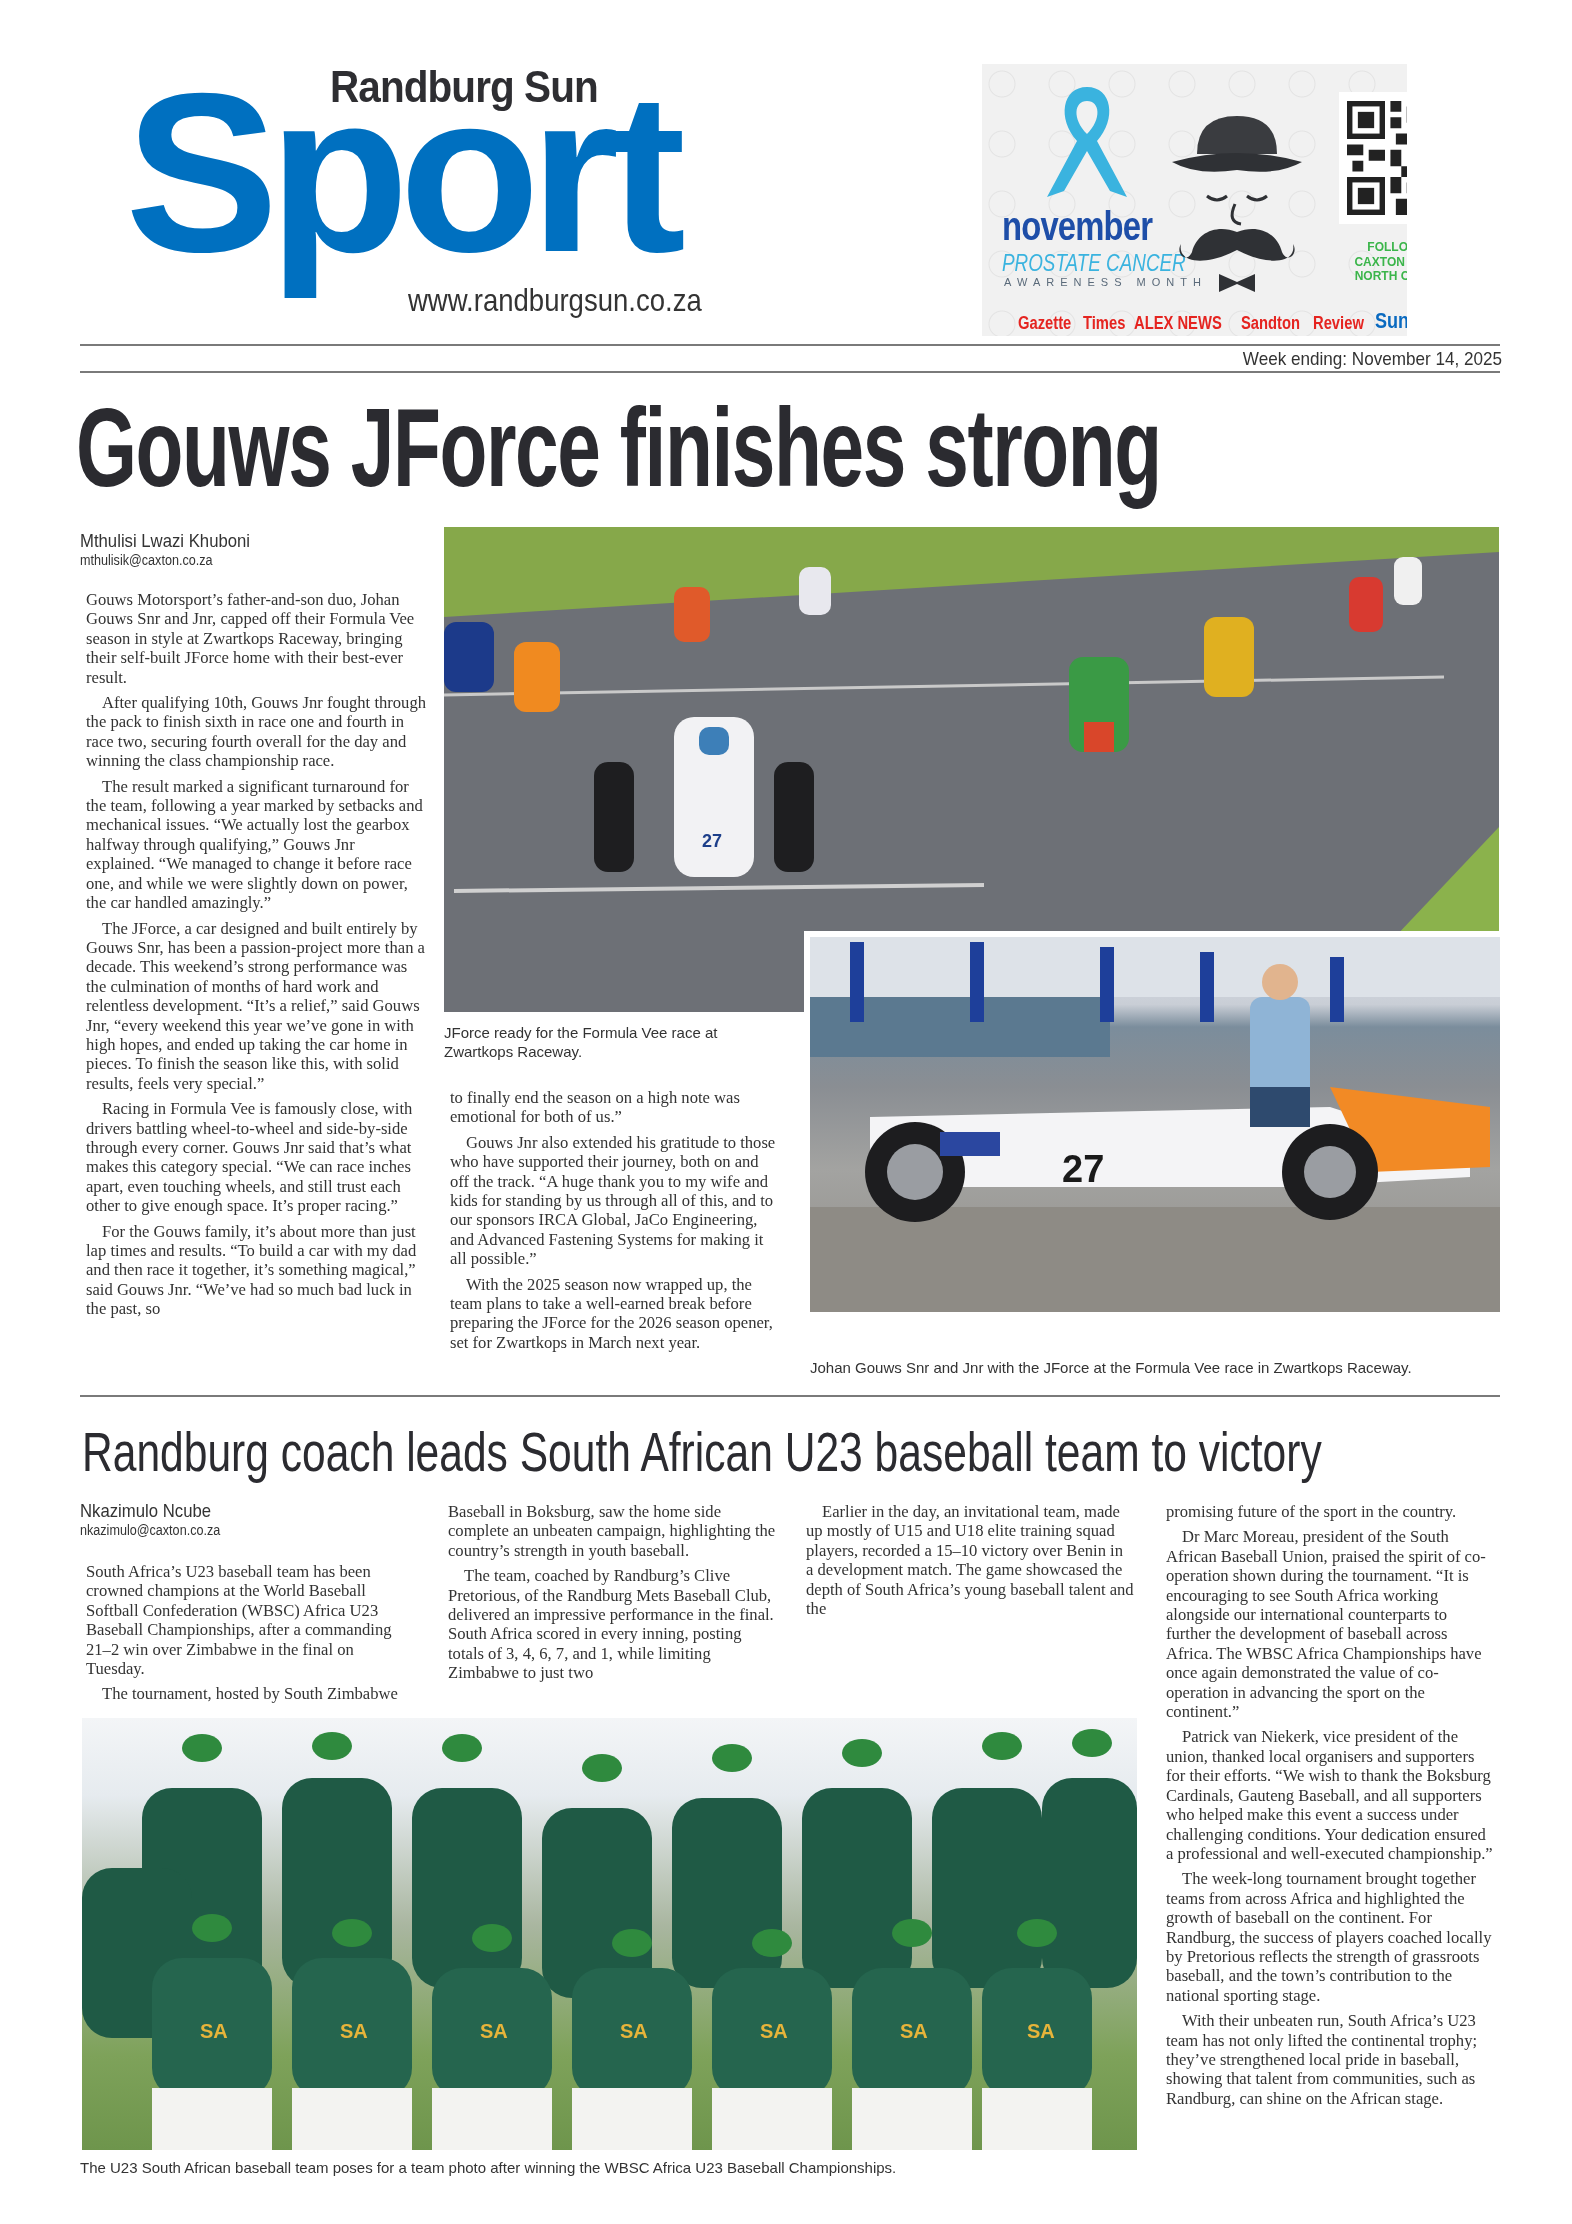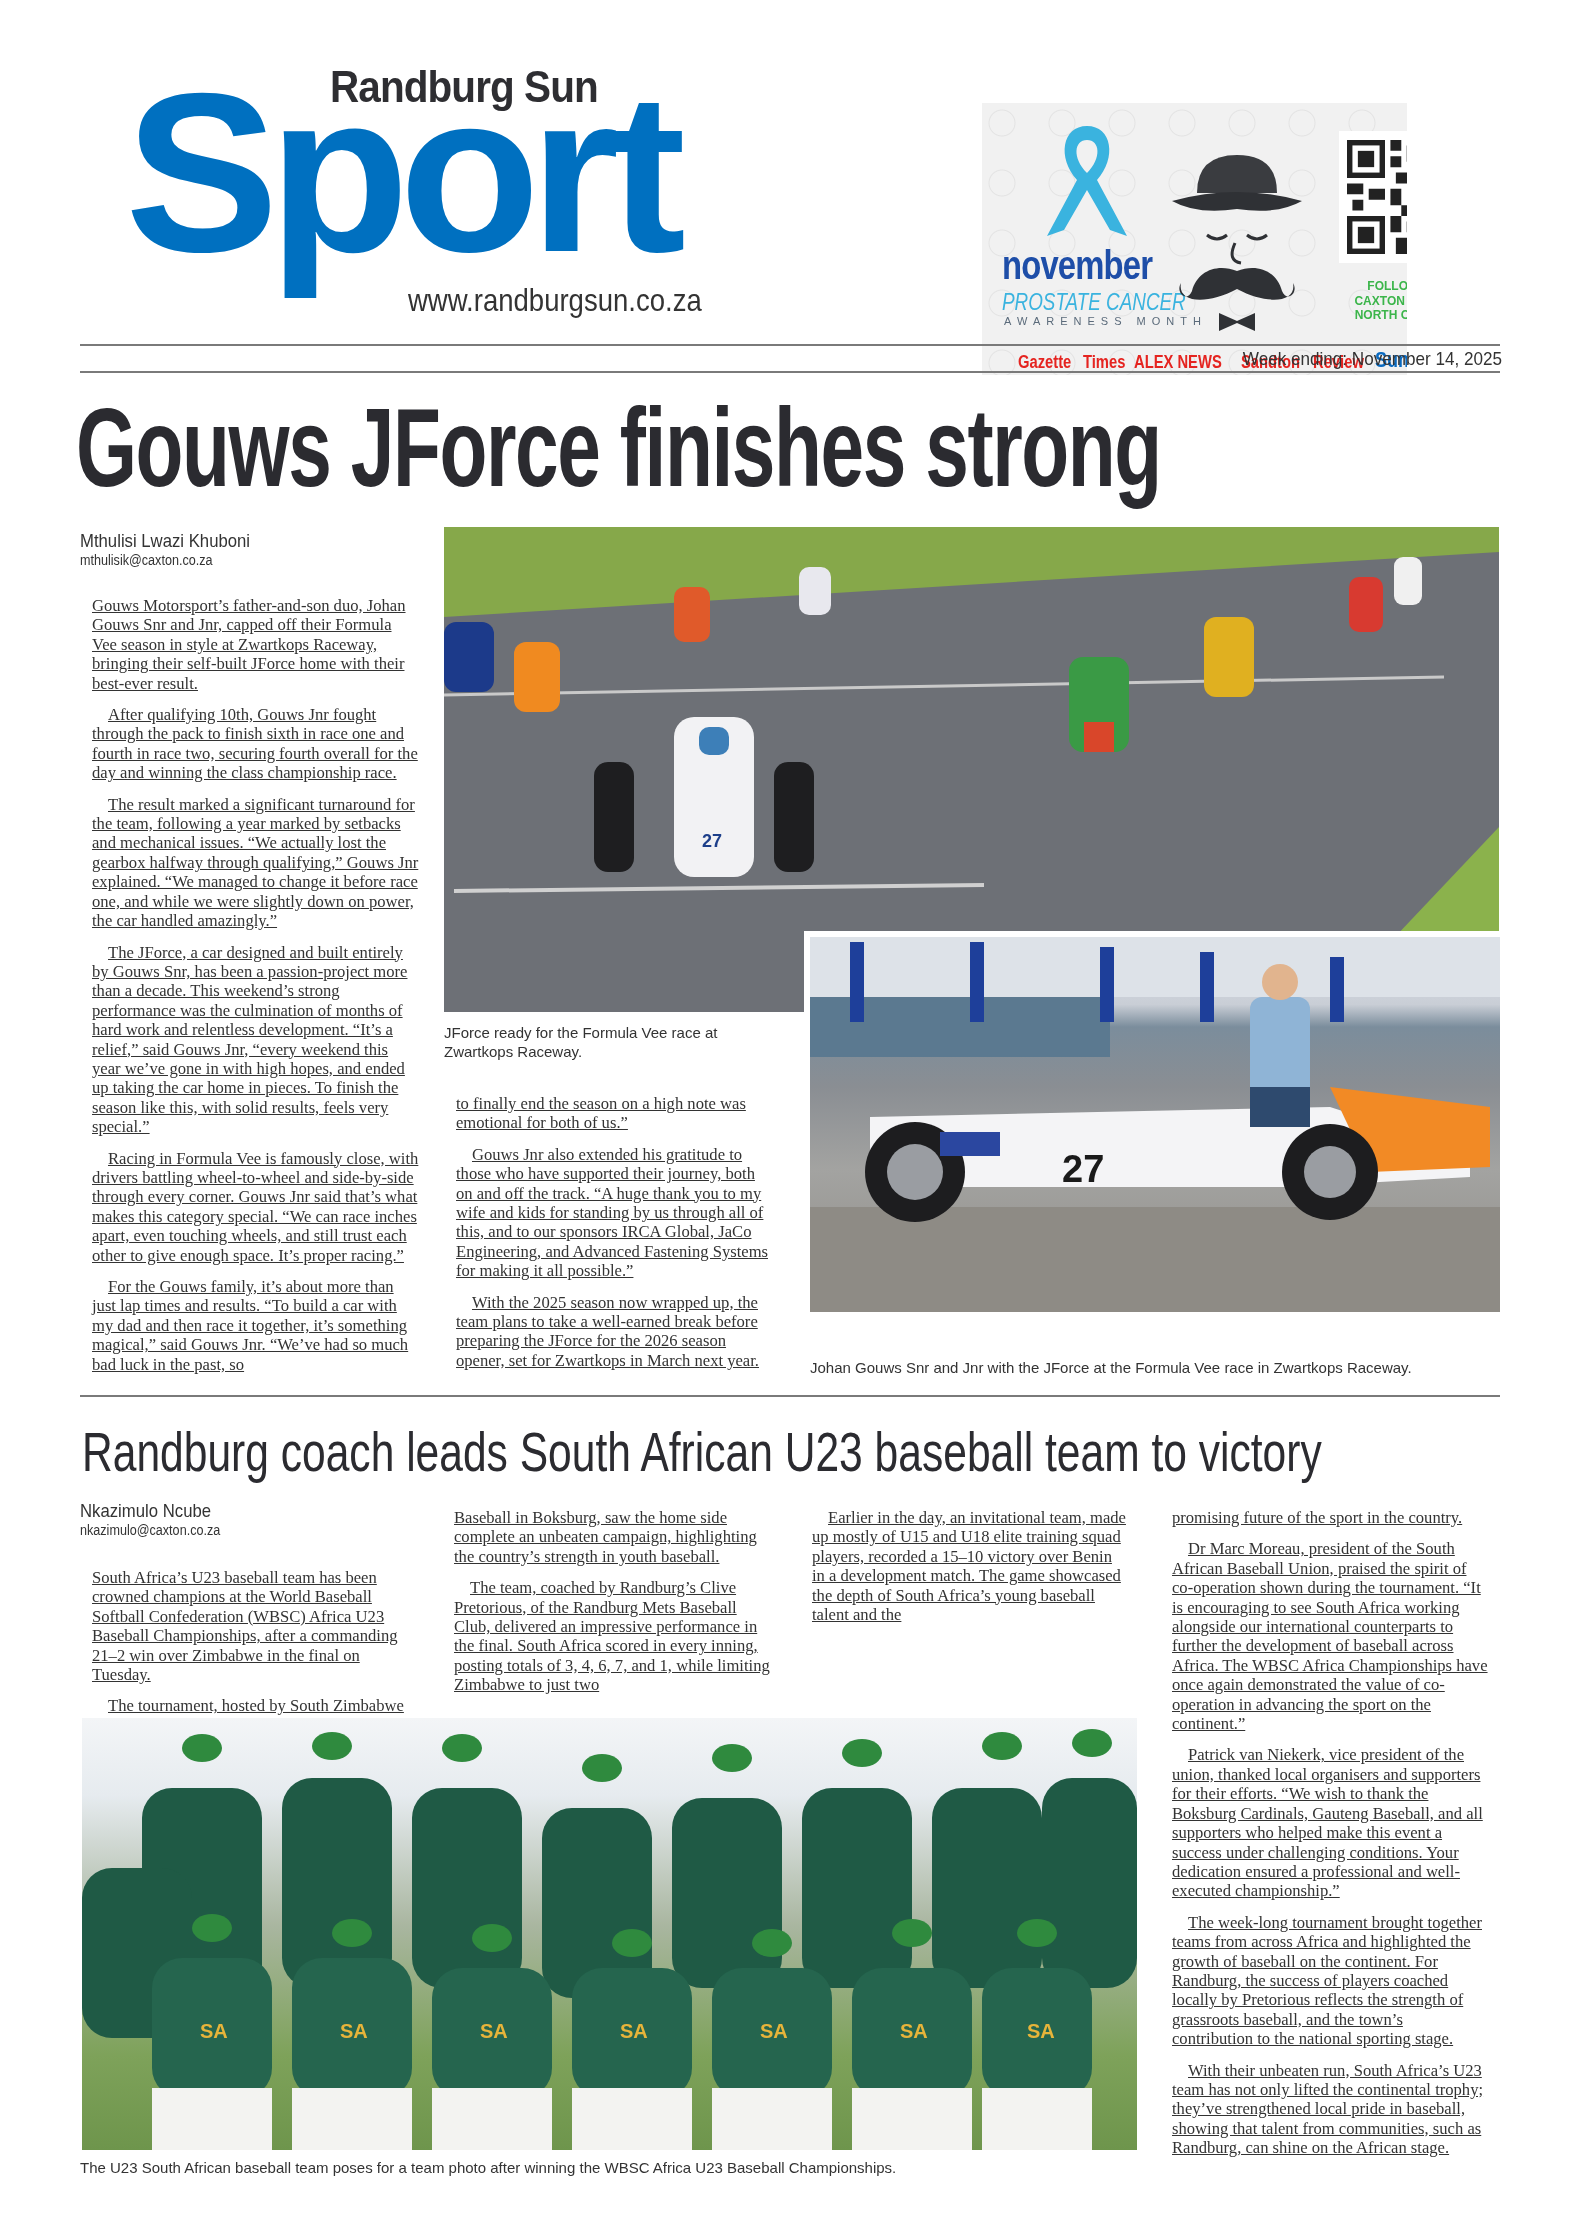--- a/index.html
+++ b/index.html
@@ -8,21 +8,21 @@
   .sans{font-family:"Liberation Sans","DejaVu Sans",sans-serif;}
   .serif{font-family:"Liberation Serif","DejaVu Serif",serif;}
 
   
   .mast-pub{left:330px;top:62px;font-size:44px;font-weight:bold;letter-spacing:-1px;color:#2e2e32;transform:scaleX(.92);transform-origin:left;}
   .mast-sport{left:125px;top:60px;font-size:226px;font-weight:900;color:#0070c0;letter-spacing:-10px;line-height:1;transform:scaleX(1.02);transform-origin:left;}
   .mast-url{left:408px;top:282px;font-size:32px;color:#333;transform:scaleX(.86);transform-origin:left;}
   .rule{left:80px;height:2px;background:#7a7a7a;}
 
   
-  .ad{left:982px;top:64px;width:425px;height:272px;background:#f1f1f1;overflow:hidden;margin-top:39px;}
+  .ad{left:982px;top:64px;width:425px;height:272px;background:#f1f1f1;overflow:hidden;}
   .ad-pattern{left:0;top:0;width:520px;height:272px;background:
      radial-gradient(circle at 20px 20px,transparent 12px,#e3e3e3 13px,transparent 14px) 0 0/60px 60px;}
   .ribbon{left:50px;top:15px;width:110px;height:120px;}
   .nov{left:20px;top:140px;font-size:40px;font-weight:900;color:#1e4ea8;letter-spacing:-1px;transform:scaleX(.82);transform-origin:left;}
   .pcan{left:20px;top:186px;font-size:23px;font-style:italic;color:#3ab3df;transform:scaleX(.82);transform-origin:left;}
   .awm{left:22px;top:212px;font-size:11px;letter-spacing:6px;color:#5a6a7a;}
   .hatman{left:185px;top:40px;width:140px;height:190px;}
   .qr{left:357px;top:28px;width:130px;height:132px;background:#fff;padding:8px;box-sizing:border-box;}
   .wa{left:480px;top:14px;width:24px;height:24px;border-radius:50%;background:#25c05a;}
   .follow{left:340px;top:176px;width:170px;text-align:center;font-size:12px;font-weight:bold;color:#3bb54a;line-height:1.22;}
@@ -30,21 +30,21 @@
   .papers span{font-size:18px;font-weight:900;color:#e52420;transform:scaleX(.82);transform-origin:left;white-space:nowrap;}
   .papers span.blue{color:#0a6ac0;font-size:22px;}
 
   .week{right:70px;top:348px;font-size:19px;color:#333;transform:scaleX(.9);transform-origin:right;}
 
   
   .h1{left:76px;top:392px;font-size:112px;font-weight:900;color:#2b2b30;letter-spacing:-2px;white-space:nowrap;transform:scaleX(.70);transform-origin:left;line-height:1;}
   .byline-name{font-size:19px;color:#333;transform:scaleX(.88);transform-origin:left;white-space:nowrap;}
   .byline-mail{font-size:14px;color:#333;transform:scaleX(.9);transform-origin:left;white-space:nowrap;}
   .col{font-size:16.6px;line-height:19.4px;color:#333;text-align:left;}
-  .col p{margin:12px;text-indent:16px;text-decoration:underline;}
+  .col p{margin:6px;text-indent:16px;}
   .col p.first{text-indent:0;}
   .caption{font-size:15px;color:#333;line-height:19px;}
 
   
   .photo1{left:444px;top:527px;width:1055px;height:485px;overflow:hidden;
     background:linear-gradient(180deg,#6a8a3a 0,#8fae4c 6%,#7a8b6a 14%,#7e8187 22%,#6f7279 60%,#62656b 100%);}
   .photo2{left:810px;top:937px;width:690px;height:375px;overflow:hidden;border:6px solid #fff;margin:-6px;
     background:linear-gradient(180deg,#dfe4ea 0,#c9ced6 18%,#7b8d9c 24%,#8a8e93 40%,#a3a3a1 62%,#8f8c86 100%);}
   .photo3{left:82px;top:1718px;width:1055px;height:432px;overflow:hidden;
     background:linear-gradient(180deg,#f3f5f7 0,#e6ebef 18%,#a9b6a0 48%,#7ea25a 78%,#6e954c 100%);}

